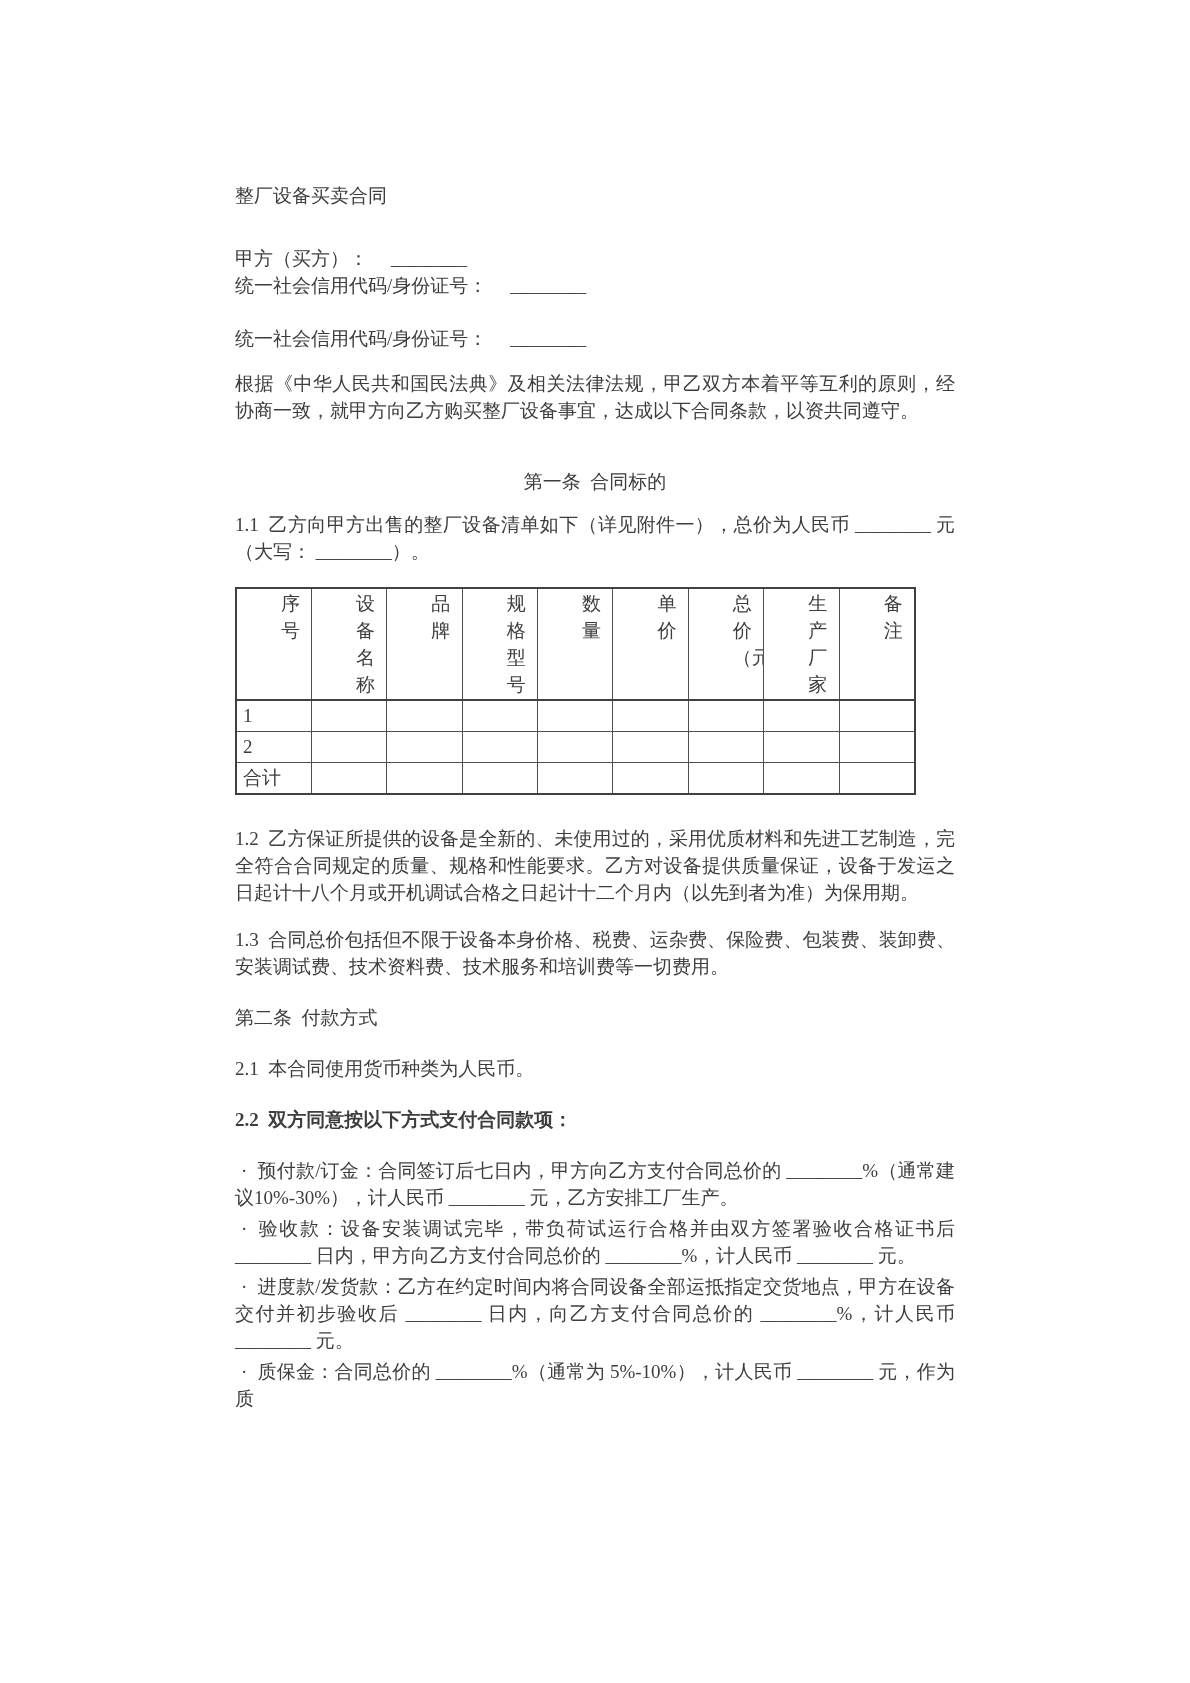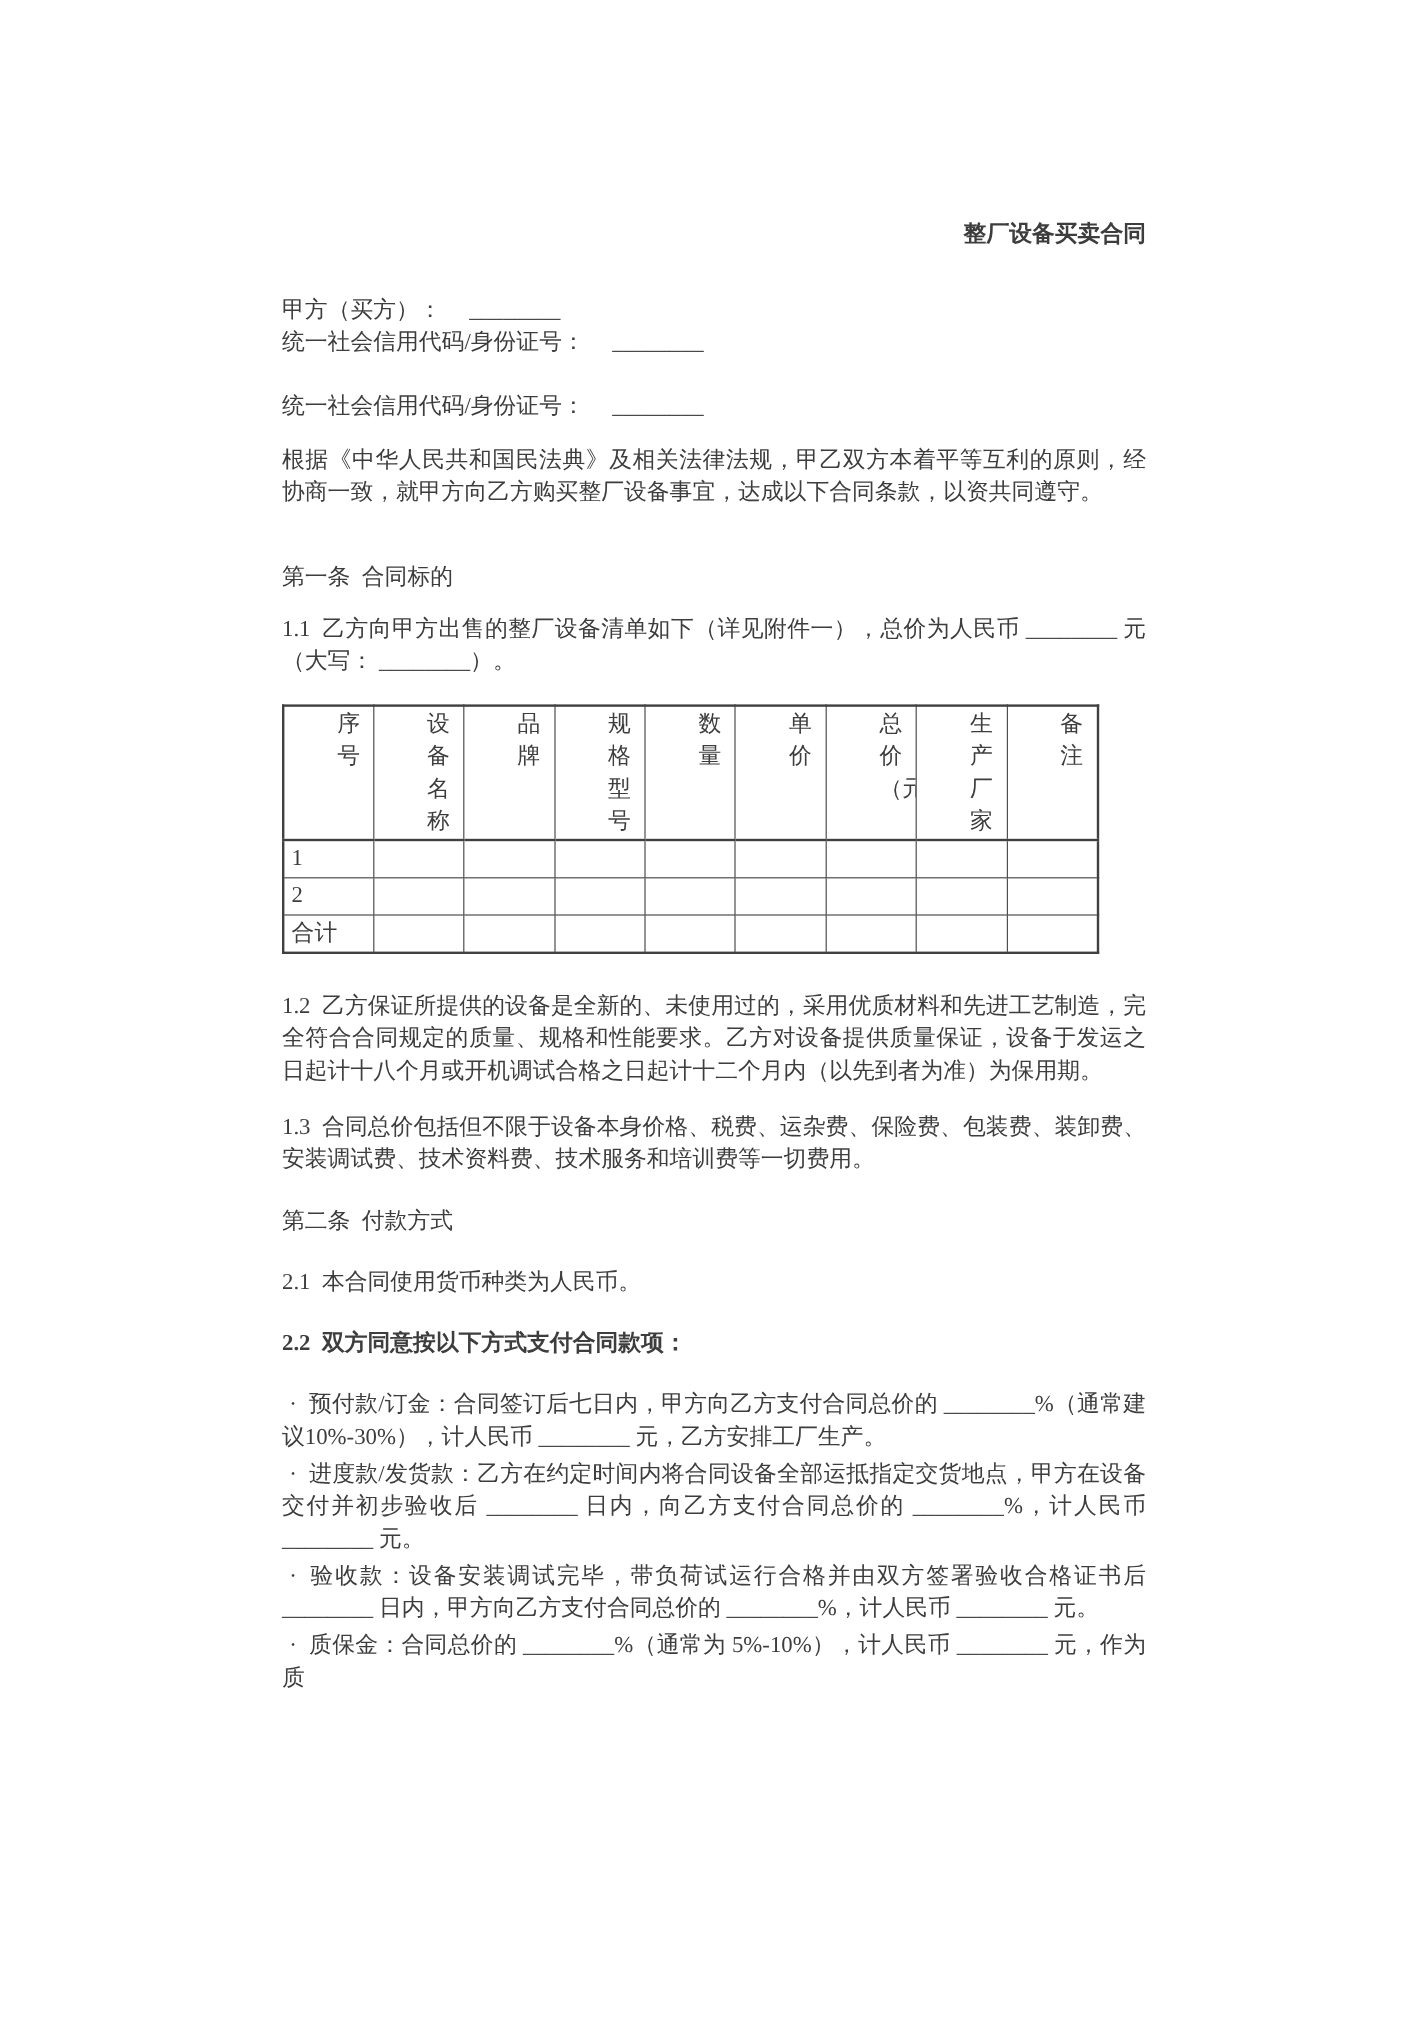--- a/index.html
+++ b/index.html
@@ -18,30 +18,29 @@
     width: 720px;
     padding: 182px 235px 0 235px;
   }
   p, h1, h2 {
     margin: 0;
     font-weight: normal;
     font-size: 19px;
     line-height: 27px;
   }
   .title {
-    text-align: right;
+    text-align: left;
     margin-bottom: 36px;
-    font-weight: bold;
   }
   .line { text-align: left; }
   .fill { margin-left: 23px; letter-spacing: 0; }
   .party + .party { margin-top: 26px; }
   .preamble { margin-top: 18px; text-align: justify; }
   .clause { text-align: justify; }
-  .h-a1 { margin-top: 44px; }
+  .h-a1 { margin-top: 44px; text-align: center; }
   .c11 { margin-top: 16px; }
   .c12 { margin-top: 30px; }
   .c13 { margin-top: 20px; }
   .h-a2 { margin-top: 24px; }
   .c21 { margin-top: 24px; }
   .c22 { margin-top: 24px; font-weight: bold; }
 
   table.equipment {
     border-collapse: collapse;
     table-layout: fixed;
@@ -166,18 +165,18 @@
   <p class="clause c13">1.3 合同总价包括但不限于设备本身价格、税费、运杂费、保险费、包装费、装卸费、安装调试费、技术资料费、技术服务和培训费等一切费用。</p>
 
   <h2 class="h-a2">第二条 付款方式</h2>
 
   <p class="clause c21">2.1 本合同使用货币种类为人民币。</p>
 
   <p class="clause c22">2.2 双方同意按以下方式支付合同款项：</p>
 
   <div class="bullets">
     <p class="bullet"><span class="dot">·</span><span>预付款/订金：合同签订后七日内，甲方向乙方支付合同总价的 ________%（通常建议10%-30%），计人民币 ________ 元，乙方安排工厂生产。</span></p>
+    <p class="bullet"><span class="dot">·</span><span>验收款：设备安装调试完毕，带负荷试运行合格并由双方签署验收合格证书后 ________ 日内，甲方向乙方支付合同总价的 ________%，计人民币 ________ 元。</span></p>
     <p class="bullet"><span class="dot">·</span><span>进度款/发货款：乙方在约定时间内将合同设备全部运抵指定交货地点，甲方在设备交付并初步验收后 ________ 日内，向乙方支付合同总价的 ________%，计人民币 ________ 元。</span></p>
-    <p class="bullet"><span class="dot">·</span><span>验收款：设备安装调试完毕，带负荷试运行合格并由双方签署验收合格证书后 ________ 日内，甲方向乙方支付合同总价的 ________%，计人民币 ________ 元。</span></p>
     <p class="bullet"><span class="dot">·</span><span>质保金：合同总价的 ________%（通常为 5%-10%），计人民币 ________ 元，作为质</span></p>
   </div>
 
 </div>
 
 </body></html>

